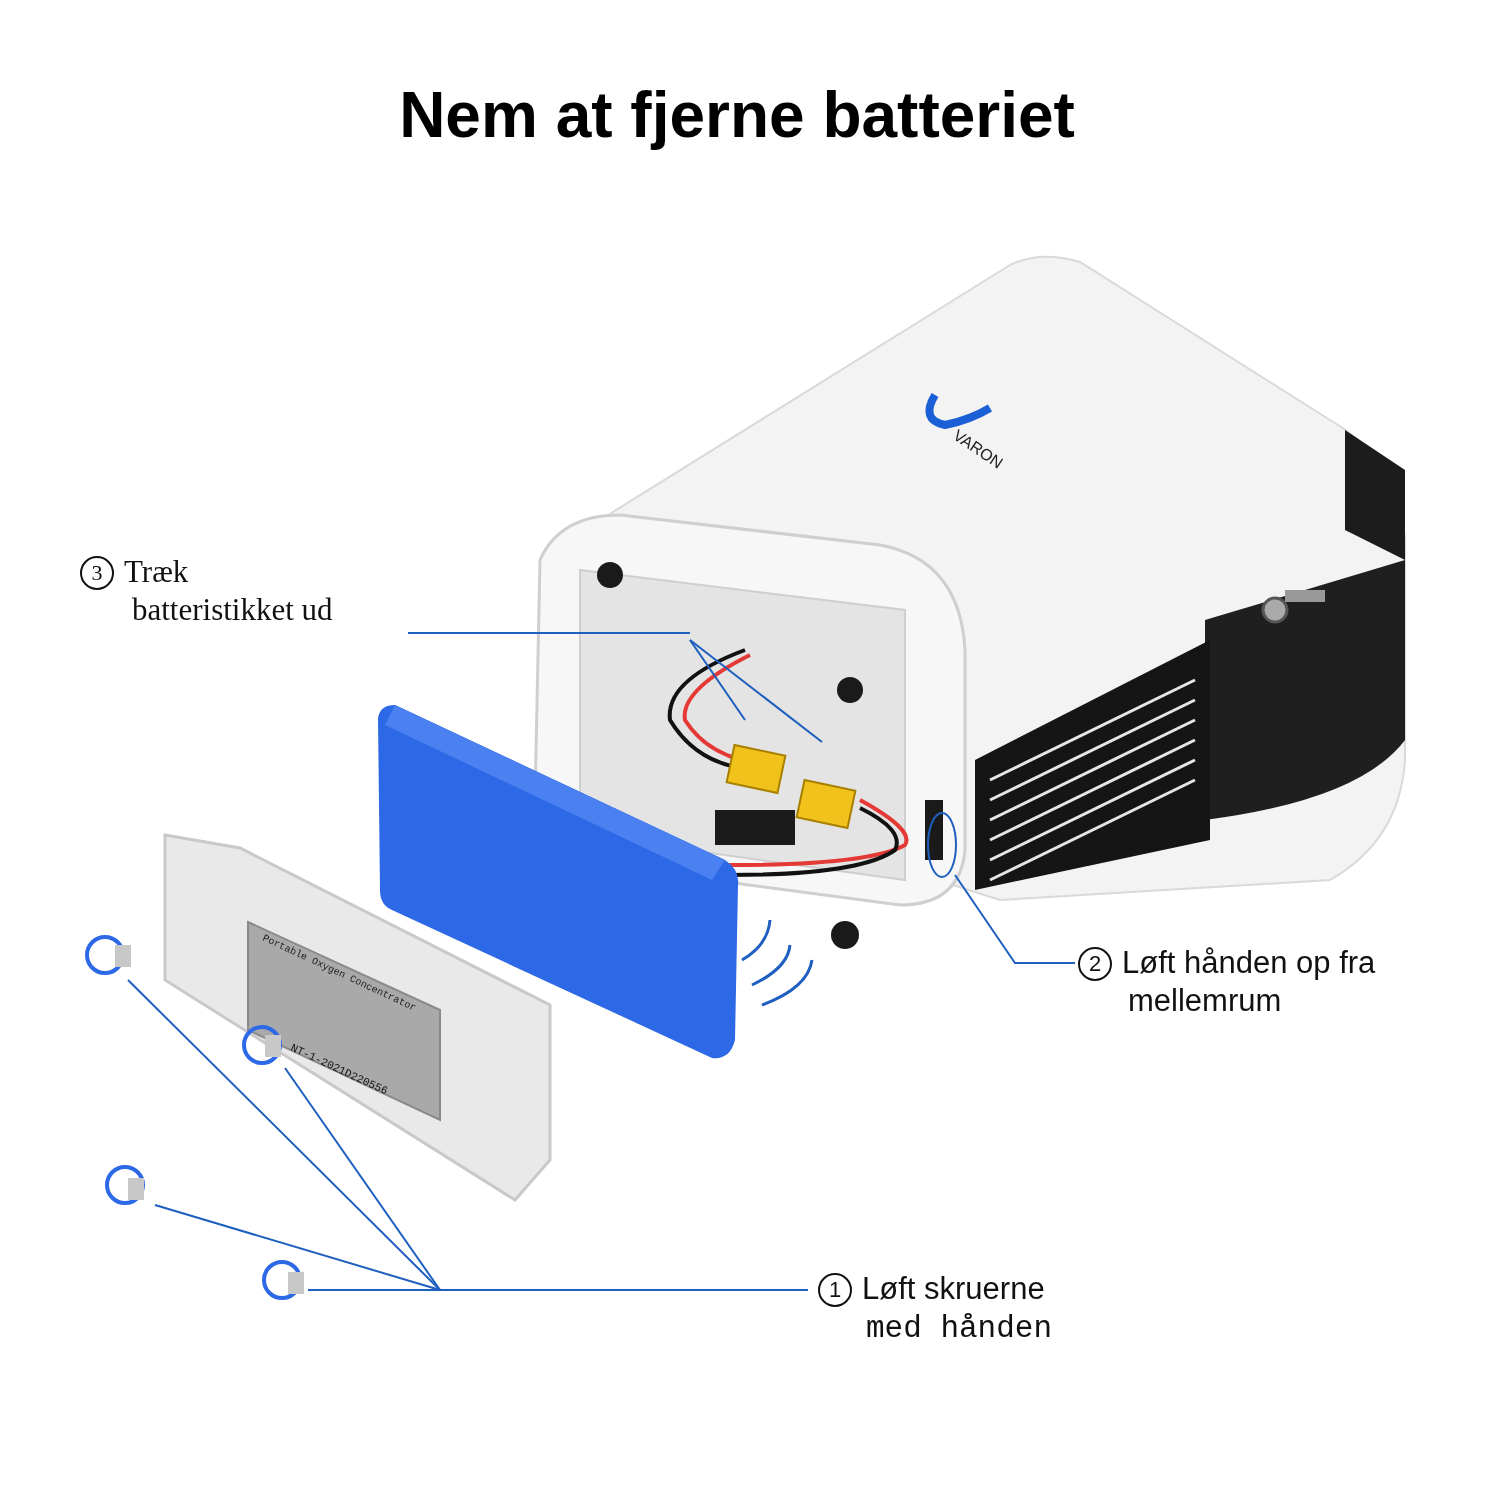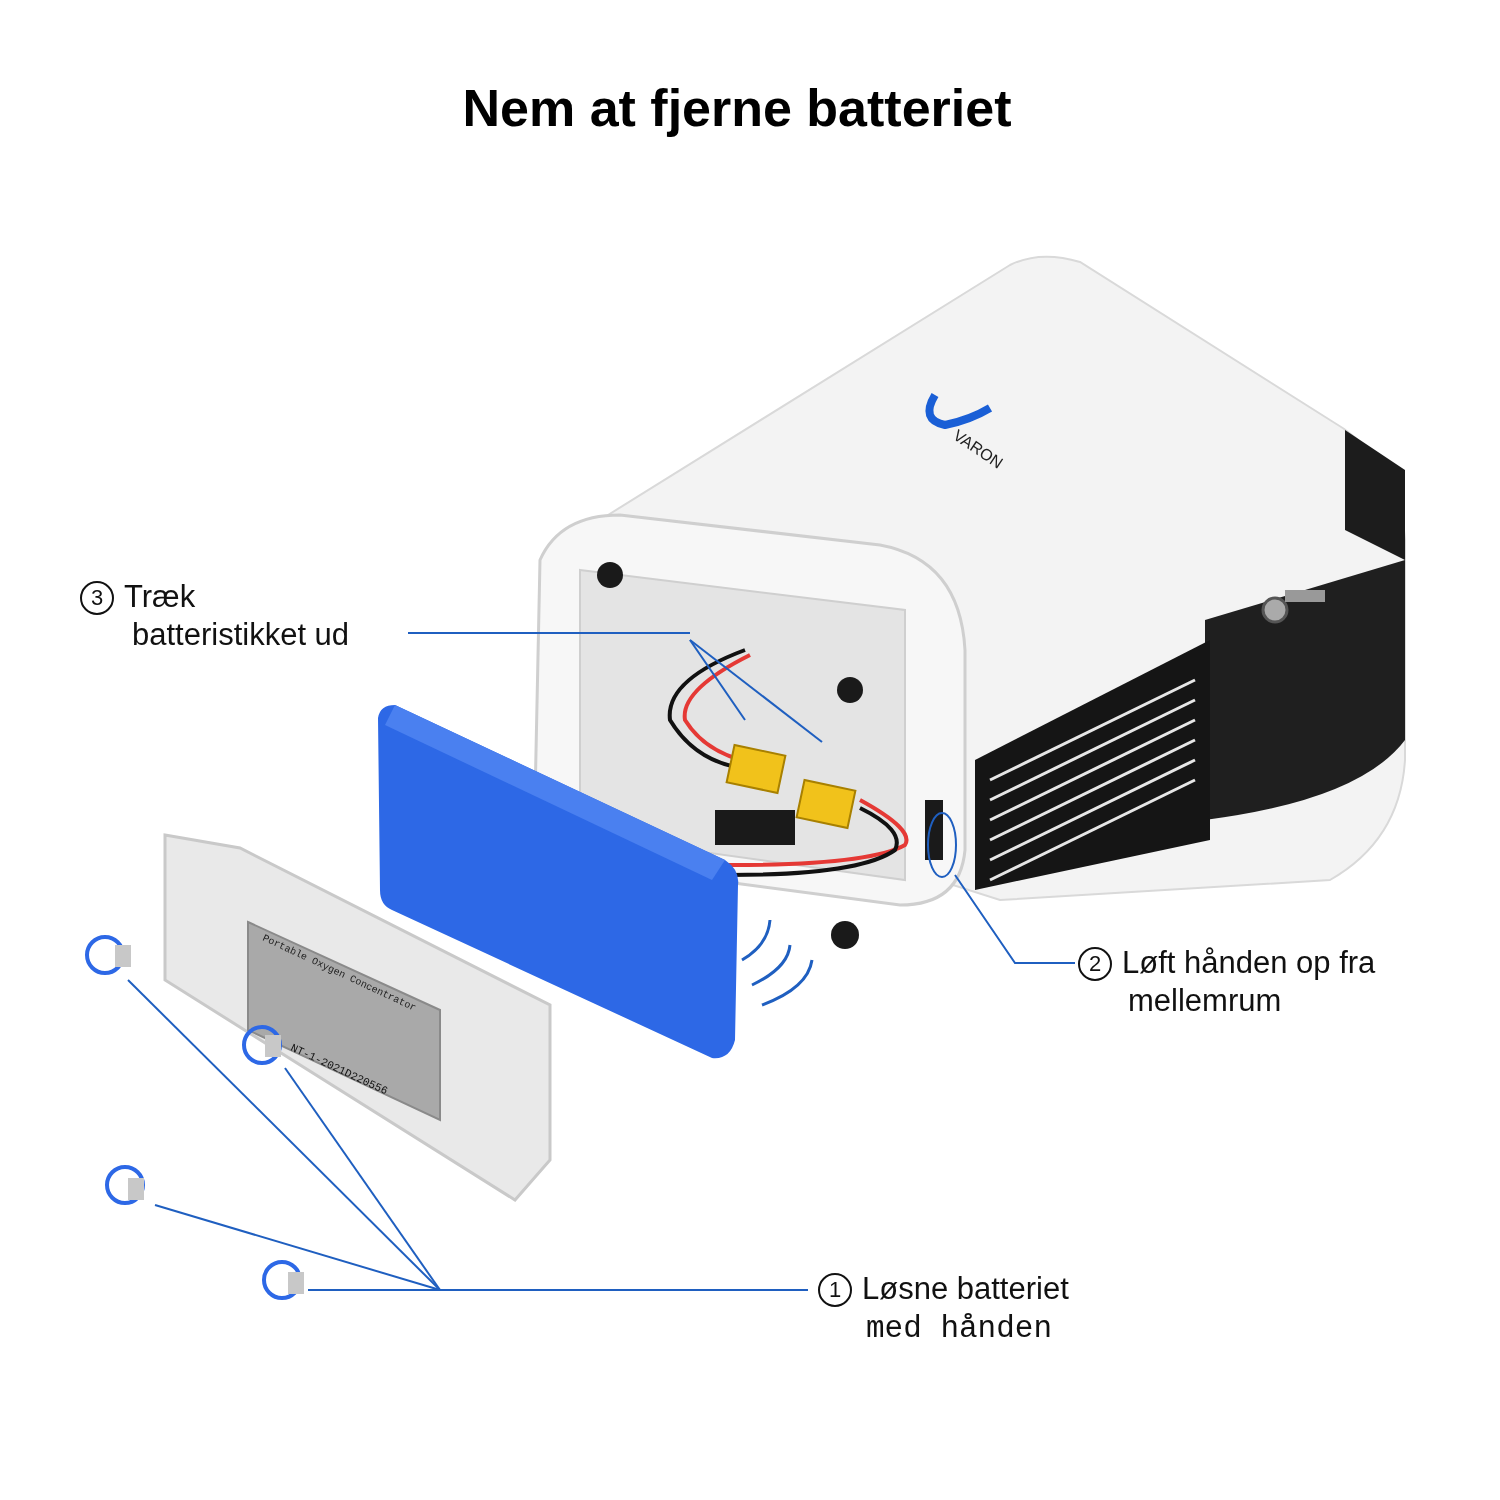--- a/index.html
+++ b/index.html
@@ -1,17 +1,17 @@
 <!DOCTYPE html>
 <html><head>
 <meta charset="utf-8">
 <style>
   html,body{margin:0;padding:0;background:#ffffff;}
   body{width:1500px;height:1500px;position:relative;overflow:hidden;font-family:"Liberation Sans",sans-serif;color:#000;}
-  .title{position:absolute;left:0;top:78px;width:1474px;text-align:center;font-weight:bold;font-size:52px;letter-spacing:0px;}
+  .title{position:absolute;left:0;top:78px;width:1474px;text-align:center;font-weight:bold;font-size:64px;letter-spacing:0px;}
   .label{position:absolute;font-size:31px;line-height:38px;color:#111;}
   .circ{display:inline-block;width:30px;height:30px;border:2px solid #111;border-radius:50%;text-align:center;line-height:30px;font-size:22px;margin-right:10px;vertical-align:2px;box-sizing:content-box;}
   svg.art{position:absolute;left:0;top:0;}
 </style>
 </head>
 <body>
 
 <div class="title">Nem at fjerne batteriet</div>
 
 <svg class="art" width="1500" height="1500" viewBox="0 0 1500 1500">
@@ -97,26 +97,26 @@
     <ellipse cx="942" cy="845" rx="14" ry="32"></ellipse>
     <polyline points="955,875 1015,963 1075,963"></polyline>
     <line x1="440" y1="1290" x2="808" y2="1290"></line>
     <line x1="440" y1="1290" x2="128" y2="980"></line>
     <line x1="440" y1="1290" x2="285" y2="1068"></line>
     <line x1="440" y1="1290" x2="155" y2="1205"></line>
     <line x1="440" y1="1290" x2="308" y2="1290"></line>
   </g>
 </svg>
 
-<div class="label" style="left:80px;top:578px;">
+<div class="label" style="left:80px;top:553px;font-family:Liberation Serif, serif;">
   <span class="circ">3</span><span>Træk</span><br>
   <span style="padding-left:52px;margin-top:16px;">batteristikket ud</span>
 </div>
 
 <div class="label" style="left:1078px;top:944px;">
   <span class="circ">2</span><span>Løft hånden op fra</span><br>
   <span style="padding-left:50px;text-align:right;">mellemrum</span>
 </div>
 
 <div class="label" style="left:818px;top:1270px;">
-  <span class="circ">1</span><span>Løsne batteriet</span><br>
+  <span class="circ">1</span><span>Løft skruerne</span><br>
   <span style="padding-left:48px;font-family:Liberation Mono, monospace;">med hånden</span>
 </div>
 
 </body></html>

